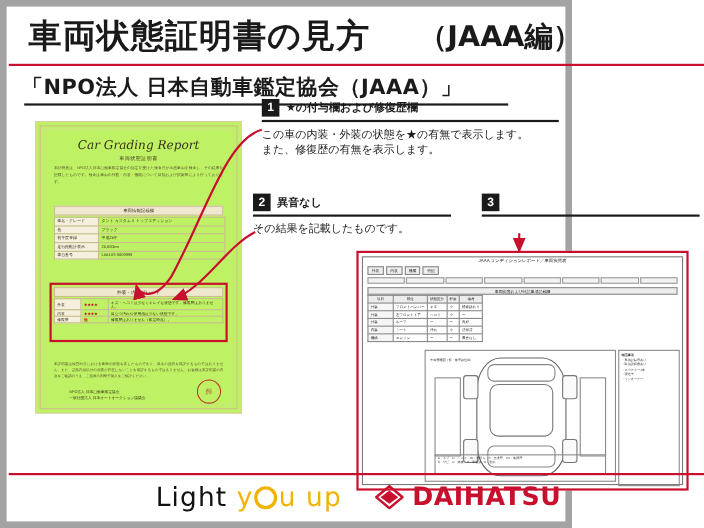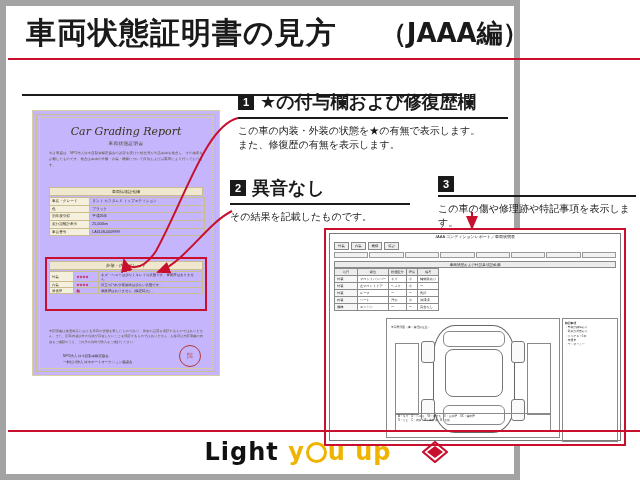--- a/index.html
+++ b/index.html
@@ -49,42 +49,42 @@
   .callout .head {
     display:flex; align-items:center;
   }
   .num {
     width:16px; height:16px; background:#1a1a1a; color:#fff;
     font-size:11px; font-weight:bold;
     display:flex; align-items:center; justify-content:center;
     margin-right:6px; flex:0 0 auto;
   }
   .head-label {
-    font-size:18px; font-weight:bold; color:#1a1a1a;
+    font-size:10px; font-weight:bold; color:#1a1a1a;
     font-family:"DejaVu Sans", sans-serif;
     white-space:nowrap;
   }
   .rule { height:1.5px; background:#1a1a1a; margin-top:3px; }
   .body-text {
     font-size:10px; color:#1a1a1a; line-height:1.45;
     margin-top:5px;
     font-family:Liberation Sans, sans-serif;
   }
 
   #callout1 { left:232px; top:84px; width:270px; }
   #callout1 .rule { width:270px; }
   #callout2 { left:224px; top:170px; width:180px; }
   #callout2 .rule { width:180px; }
   #callout3 { left:432px; top:170px; width:198px; }
   #callout3 .rule { width:198px; }
 
   
   #cert {
     position:absolute; left:26px; top:104px; width:188px; height:266px;
-    background:#c4b5fd;
+    background:#bef264;
     border:1px solid #d9cfa3;
     box-sizing:border-box;
     overflow:hidden;
   }
   #cert .orn {
     position:absolute; inset:3px;
     border:1px solid #cdbf8a;
   }
   #cert .orn2 {
     position:absolute; inset:6px;
@@ -230,21 +230,21 @@
   
   #arrows { position:absolute; left:0; top:0; width:640px; height:480px; pointer-events:none; }
 
   
   .footer {
     position:absolute; left:2px; bottom:2px; width:636px; height:42px;
     border-top:2px solid #c8102e; box-sizing:border-box;
     display:flex; align-items:center; justify-content:center; gap:30px;
   }
   .light-logo {
-    font-size:24px; font-weight:bold; color:#111;
+    font-size:24px; font-weight:normal; color:#111;
     font-family:"DejaVu Sans", sans-serif; letter-spacing:1px;
     display:flex; align-items:center;
   }
   .light-logo .yel { color:#f0b400; }
   .daihatsu {
     display:flex; align-items:center; gap:8px;
   }
   .d-mark {
     width:26px; height:22px; position:relative;
   }
@@ -256,20 +256,21 @@
 </style>
 </head>
 <body>
 
 <div id="page">
 
   <div class="title-band">
     <div class="title-main">車両状態証明書の見方</div>
     <div class="title-sub">（JAAA編）</div>
   </div>
+  <div class="subtitle">「NPO法人 日本自動車鑑定協会（JAAA）」</div>
   <div class="subtitle-underline"></div>
 
   <div class="callout" id="callout1">
     <div class="head">
       <div class="num">1</div>
       <div class="head-label">★の付与欄および修復歴欄</div>
     </div>
     <div class="rule"></div>
     <div class="body-text" style="white-space:pre-line">この車の内装・外装の状態を★の有無で表示します。
 また、修復歴の有無を表示します。</div>
@@ -282,21 +283,20 @@
     </div>
     <div class="rule"></div>
     <div class="body-text" style="white-space:pre-line">その結果を記載したものです。</div>
   </div>
 
   <div class="callout" id="callout3">
     <div class="head">
       <div class="num">3</div>
     </div>
     <div class="rule"></div>
-    <div class="body-text" style="white-space:pre-line">この車の傷や修理跡や特記事項を表示します。</div>
   </div>
 
   <div id="cert">
     <div class="orn"></div>
     <div class="orn2"></div>
 
     <div class="cert-title">Car Grading Report</div>
     <div class="cert-sub">車両状態証明書</div>
     <div class="cert-para">本証明書は、NPO法人日本自動車鑑定協会の認定を受けた検査員が出品車両を検査し、その結果を記載したものです。検査は車両の外観・内装・機能について目視および試乗等により行っております。</div>
 
@@ -482,16 +482,17 @@
       <span>&nbsp;</span>
       <span class="yel">up</span>
     </div>
     <div class="daihatsu">
       <span class="d-mark">
         <svg width="26" height="22" viewBox="0 0 26 22">
           <path d="M13 1 L25 11 L13 21 L1 11 Z" fill="none" stroke="#c8102e" stroke-width="2.2"></path>
           <path d="M13 5 L21 11 L13 17 L5 11 Z" fill="#c8102e"></path>
         </svg>
       </span>
+      <span class="d-text">DAIHATSU</span>
     </div>
   </div>
 
 </div>
 
 </body></html>

